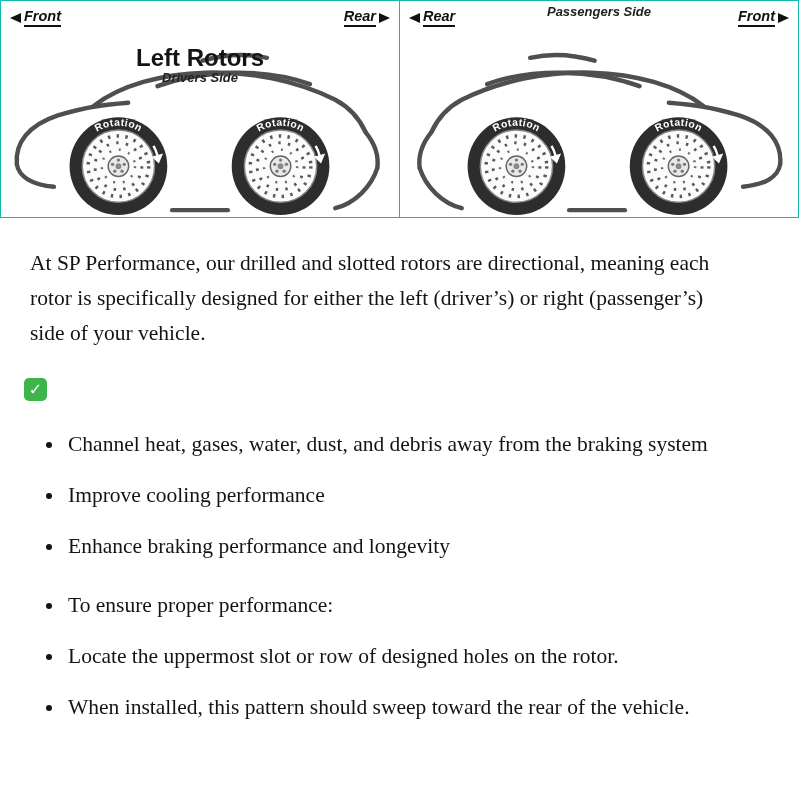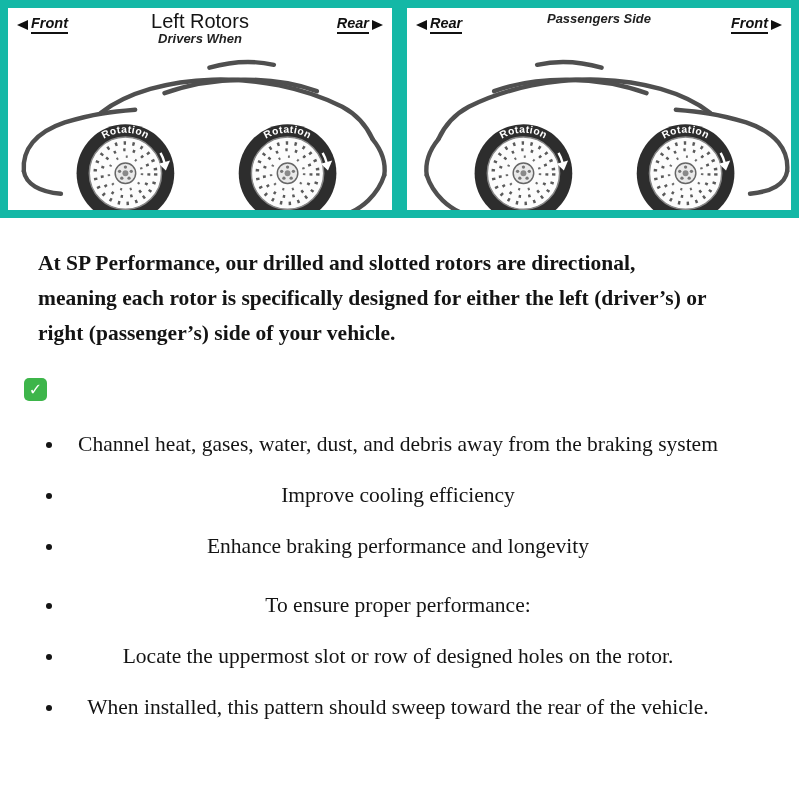--- a/index.html
+++ b/index.html
@@ -2,75 +2,75 @@
 <html><head>
 <meta charset="utf-8">
 <style>
   html,body{margin:0;padding:0;background:#fff;color:#141414;}
   body{width:800px;font-family:"Liberation Serif",serif;}
 
   
   .diagram-row{display:flex;width:800px;}
   .panel{
     position:relative;width:400px;height:218px;box-sizing:border-box;
-    border:8px solid #14b8a6;background:#fff;overflow:hidden;
+    border:1px solid #14b8a6;background:#fff;overflow:hidden;
     display:flex;flex-direction:column;
   }
   .panel + .panel{margin-left:-1px;}
   .panel-header{position:relative;height:48px;flex:0 0 auto;}
   .dir{
     position:absolute;top:7px;display:flex;align-items:center;gap:1px;
     font-family:"Liberation Sans",sans-serif;font-weight:700;font-style:italic;
     font-size:14.5px;color:#111;
   }
   .dir.tl{left:9px;}
   .dir.tr{right:9px;}
   .dir .txt{border-bottom:2.5px solid #111;padding-bottom:1px;}
   .tri{width:0;height:0;border-top:5.5px solid transparent;border-bottom:5.5px solid transparent;}
   .tri.left{border-right:11px solid #111;margin-right:2px;}
   .tri.right{border-left:11px solid #111;margin-left:2px;}
   .title-block{position:absolute;left:0;right:0;top:3px;text-align:center;}
   .panel-title{
-    font-family:"Liberation Sans",sans-serif;font-weight:400;font-size:20px;line-height:1.02;
+    font-family:"Liberation Sans",sans-serif;font-weight:700;font-size:24px;line-height:1.02;margin-top:42px;
   }
   .panel-sub{
     font-family:"Liberation Sans",sans-serif;font-weight:700;font-style:italic;font-size:13px;color:#222;
   }
   svg.car{display:block;width:396px;height:168px;flex:0 0 auto;}
 
   
   .content{padding:16px 32px 8px 24px;font-size:21.5px;line-height:1.62;max-width:760px;box-sizing:border-box;}
-  .intro{margin:12px 14px 26px;font-weight:bold;}
+  .intro{margin:12px 6px 26px;}
   .sec-h{display:flex;align-items:center;gap:11px;margin:28px 0 26px;font-size:21.5px;}
   .sec-h.bold{font-weight:700;}
   .sec-h.normal{font-weight:400;}
   .lead{margin:26px 0 14px;}
   ul{margin:0 0 24px;padding-left:41px;}
-  li{margin:16px 0 7px;padding-left:3px;text-align:center;}
+  li{margin:16px 0 7px;padding-left:3px;}
   .check-badge{
     display:inline-flex;align-items:center;justify-content:center;flex:0 0 auto;
     width:23px;height:23px;border-radius:5px;background:#3db54a;
     color:#fff;font-size:16px;font-weight:700;font-family:"DejaVu Sans",sans-serif;
   }
   .mag-icon{display:inline-block;flex:0 0 auto;width:21px;height:21px;}
 </style>
 </head>
 <body>
 
 <div class="diagram-row">
 
   <div class="panel">
     <div class="panel-header">
       <span class="dir tl">
         <span class="tri left"></span>
         <span class="txt">Front</span>
       </span>
       <div class="title-block">
         <div class="panel-title">Left Rotors</div>
-        <div class="panel-sub">Drivers When</div>
+        <div class="panel-sub">Drivers Side</div>
       </div>
       <span class="dir tr">
         <span class="txt">Rear</span>
         <span class="tri right"></span>
       </span>
     </div>
     <svg class="car" viewBox="0 0 385 172" xmlns="http://www.w3.org/2000/svg">
         <g>
           <path d="M6,118 C4,96 18,78 48,68 C78,59 96,57 120,55" fill="none" stroke="#4f4f4f" stroke-width="4.5" stroke-linecap="round"></path>
           <path d="M85,58 C140,16 252,12 332,52 C347,60 356,70 363,85" fill="none" stroke="#4f4f4f" stroke-width="4.5" stroke-linecap="round"></path>
@@ -198,21 +198,21 @@
 
   <p class="intro">At SP Performance, our drilled and slotted rotors are directional, meaning each rotor is specifically designed for either the left (driver’s) or right (passenger’s) side of your vehicle.</p>
 
   <div class="sec-h bold">
     <span class="check-badge">✓</span>
   </div>
 
 
   <ul>
     <li>Channel heat, gases, water, dust, and debris away from the braking system</li>
-    <li>Improve cooling efficiency</li>
+    <li>Improve cooling performance</li>
     <li>Enhance braking performance and longevity</li>
   </ul>
 
 
   <ul>
     <li>To ensure proper performance:</li>
     <li>Locate the uppermost slot or row of designed holes on the rotor.</li>
     <li>When installed, this pattern should sweep toward the rear of the vehicle.</li>
   </ul>
 

